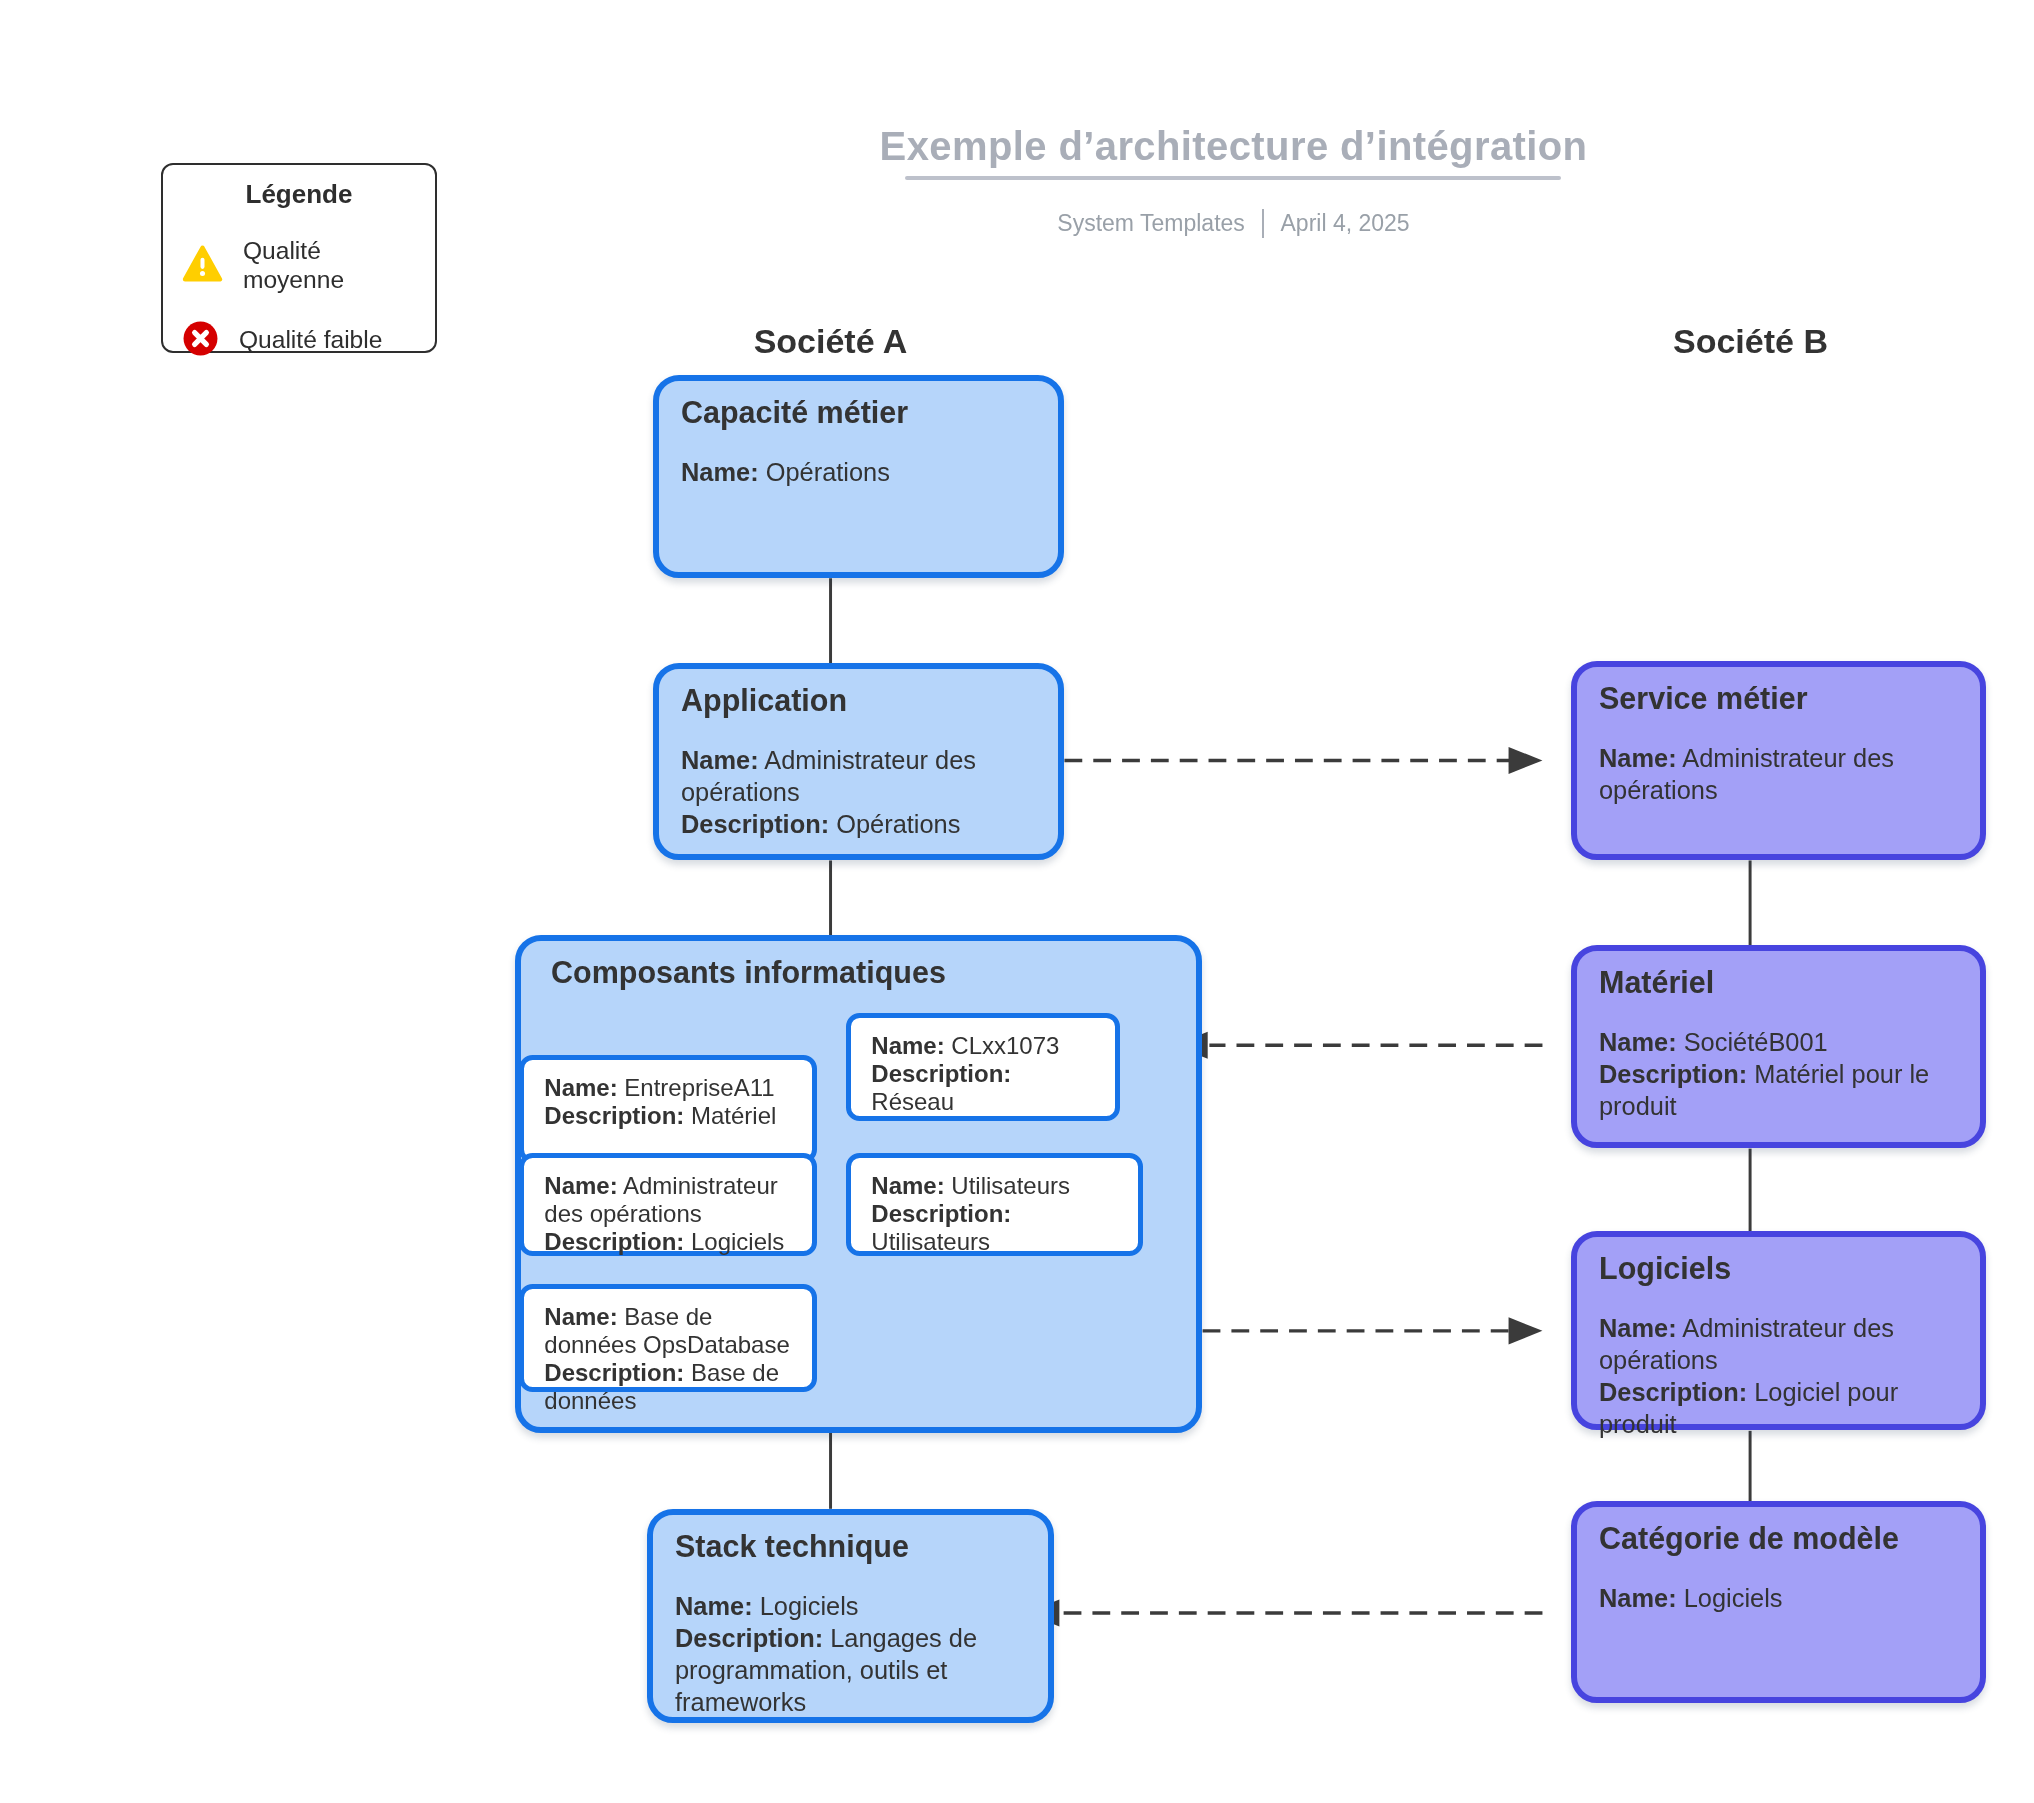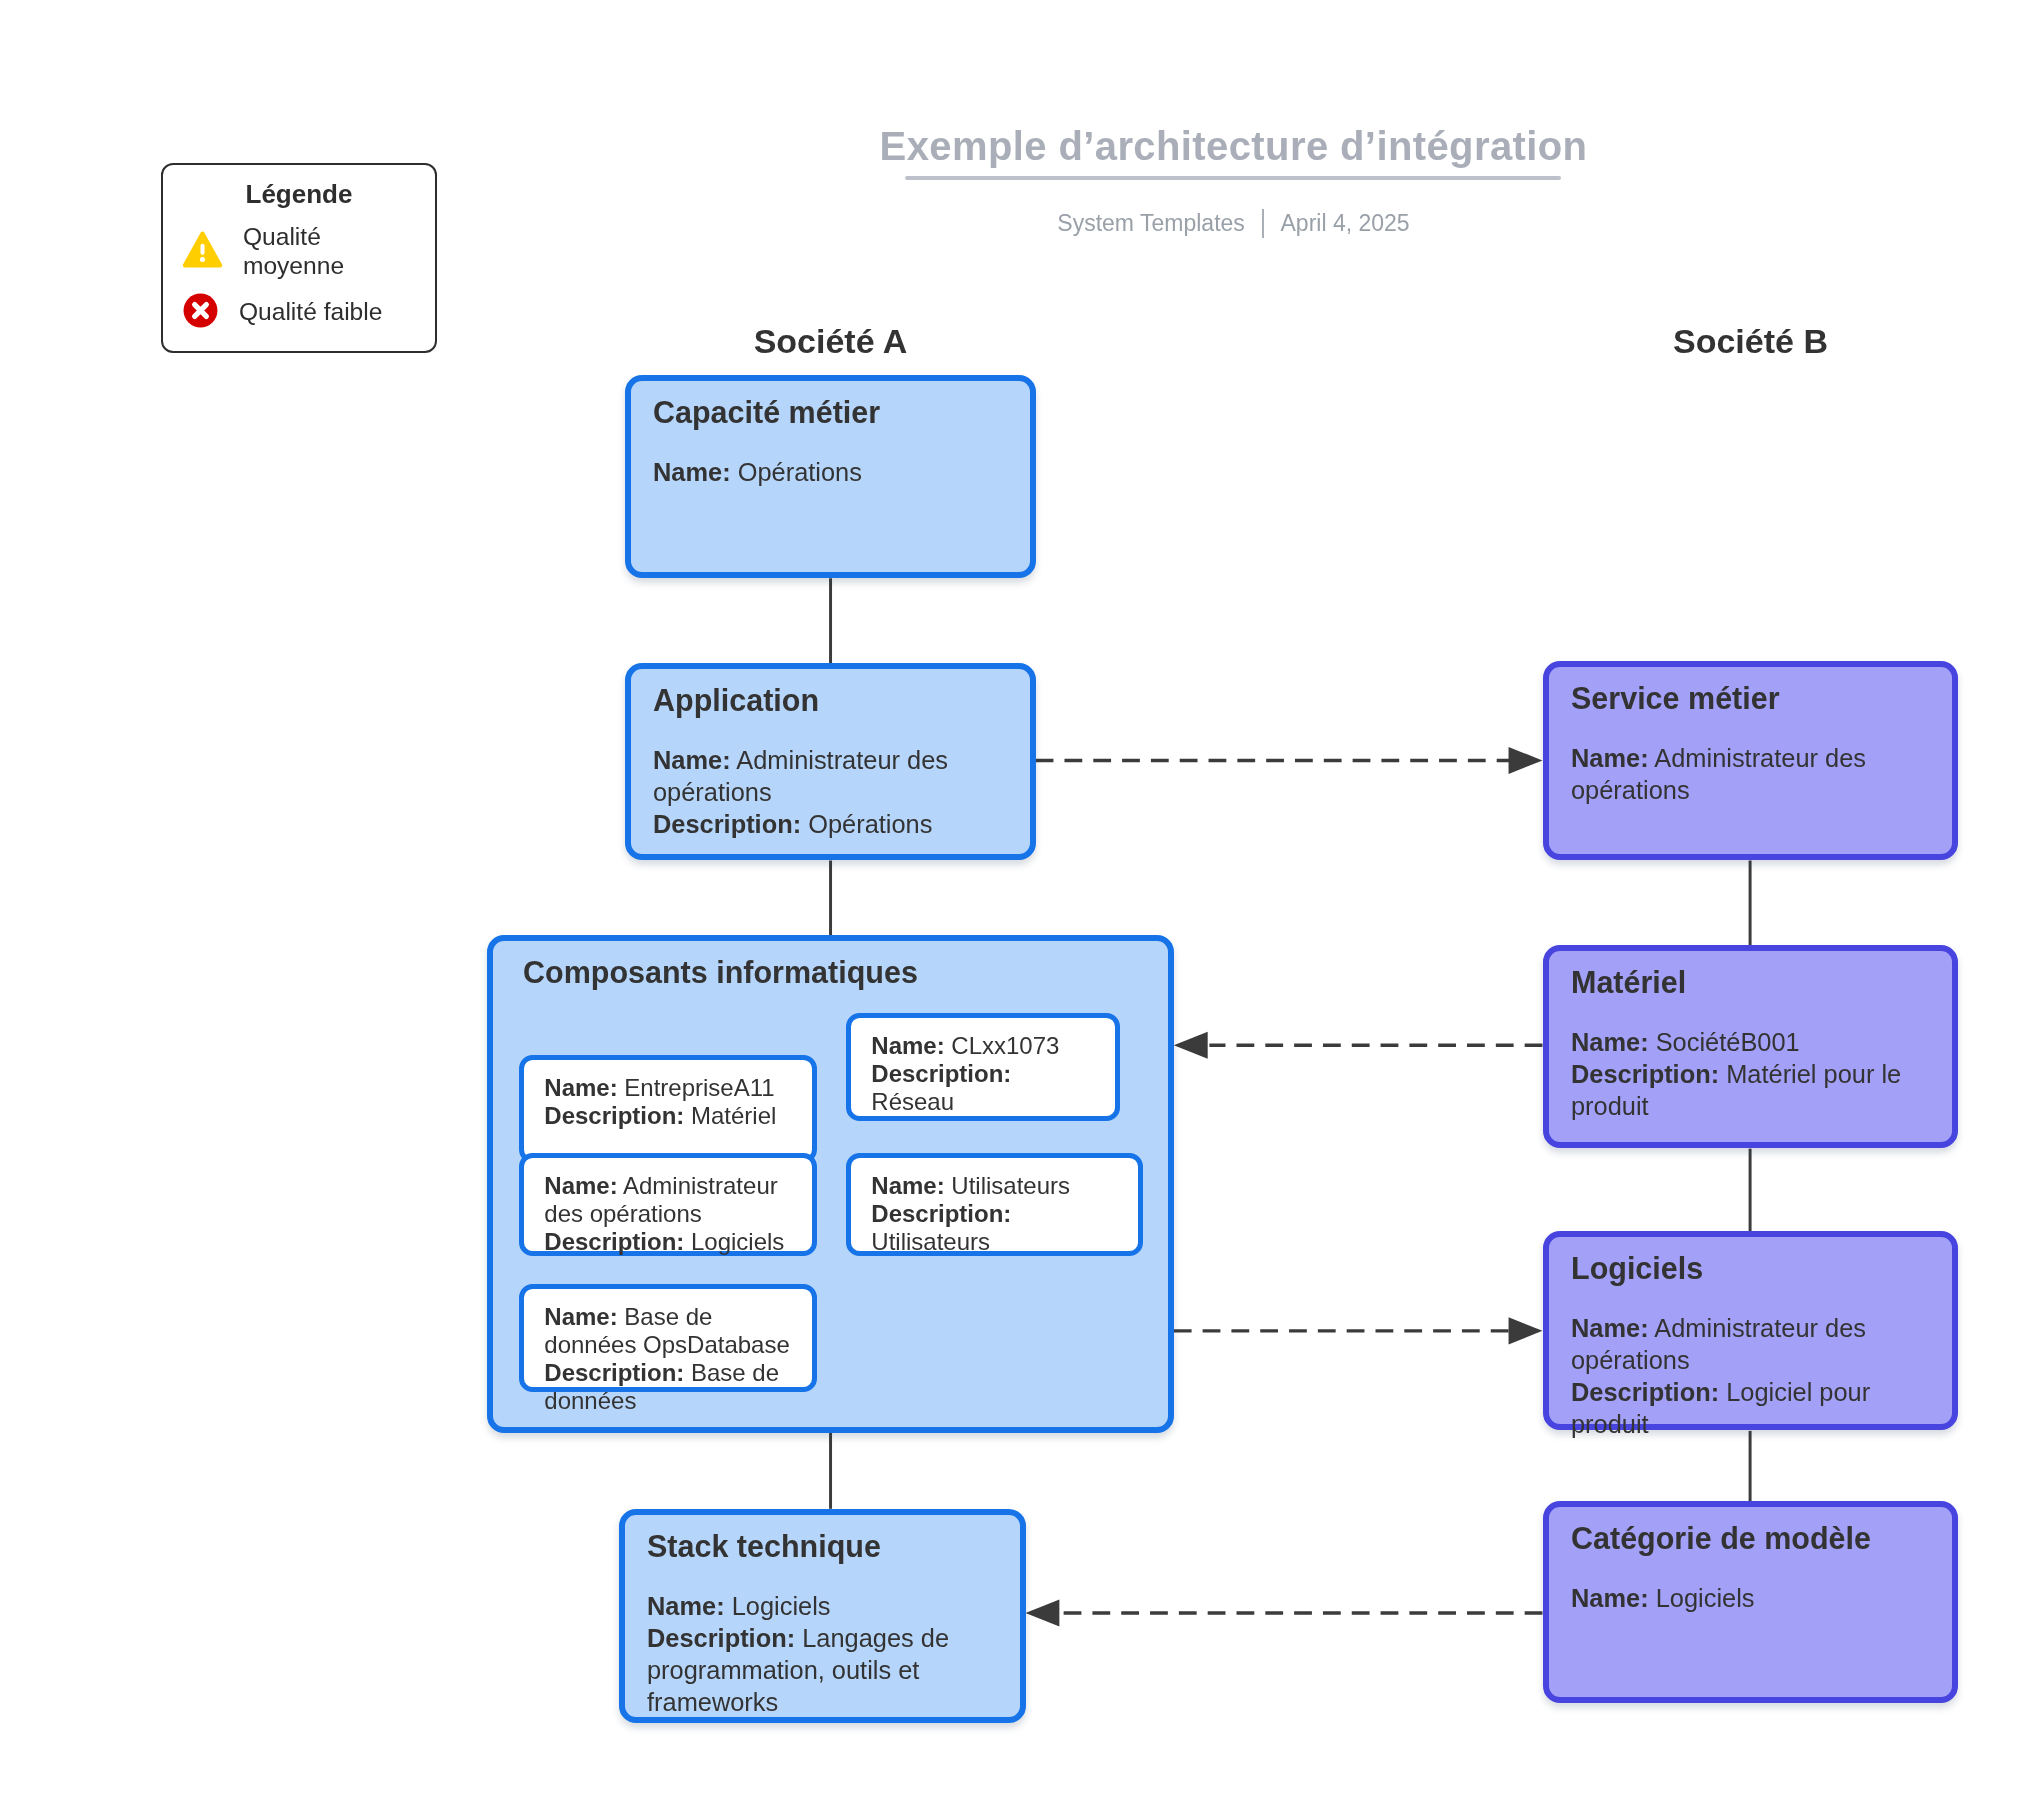--- a/index.html
+++ b/index.html
@@ -25,33 +25,33 @@
   }
   #subtitle .divider { width:1.7px; height:29px; background:#A9AEB7; }
 
   
   #legend {
     position:absolute; left:161px; top:163px; width:276px; height:190px;
     background:#ffffff; border:2.1px solid #2e2e2e; border-radius:12px;
     box-sizing:border-box; padding:13.6px 18.6px;
   }
   #legend .legend-title { text-align:center; font-size:26px; font-weight:bold; color:#2e2e2e; }
-  .legend-item { display:flex; align-items:center; gap:20.3px; margin-top:12px; }
+  .legend-item { display:flex; align-items:center; gap:20.3px; margin-top:26px; }
   .legend-item .lbl { font-size:24.6px; line-height:29px; color:#2e2e2e; }
   .legend-item .lbl.narrow { width:161px; }
 
   
   .col-header { position:absolute; font-size:34px; font-weight:bold; color:#333; text-align:center; }
   #col-a { left:625px; top:322px; width:411px; }
   #col-b { left:1543px; top:322px; width:415px; }
 
   
   .node {
-    position:absolute; box-sizing:border-box; border-radius:17px;
-    padding:12px 22px 17px 22px; box-shadow:0 4.2px 7.6px rgba(40,60,90,0.18);
+    position:absolute; box-sizing:border-box; border-radius:26px;
+    padding:12px 22px 17px 22px; box-shadow:0 4.2px 7.6px rgba(40,60,90,0.18);margin-left:28px;
   }
   .node.blue   { background:#B6D5FA; border:6px solid #1673E8; }
   .node.purple { background:#A3A0F7; border:6px solid #4744DF; }
   .node-title { font-size:30.5px; font-weight:bold; color:#333; line-height:38px; margin-bottom:25.4px; }
   .field { font-size:25.4px; line-height:32px; color:#333; }
   .b { font-weight:bold; }
 
   #node-capacite    { left:625px;  top:375px;  width:411px; height:203px; }
   #node-application { left:625px;  top:663px;  width:411px; height:197px; }
   #node-composants  { left:487px;  top:935px; width:687px; height:498px; padding:12px 30px; }

